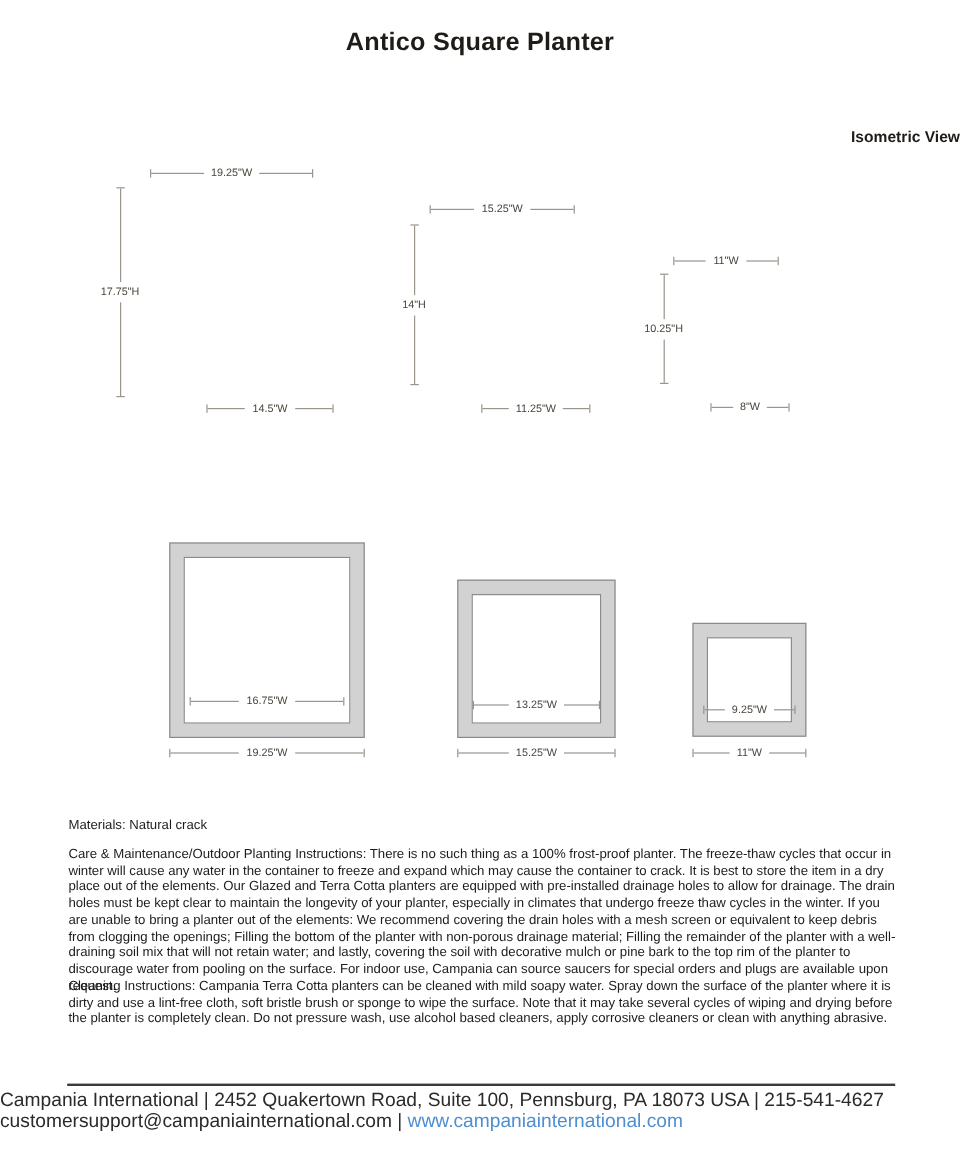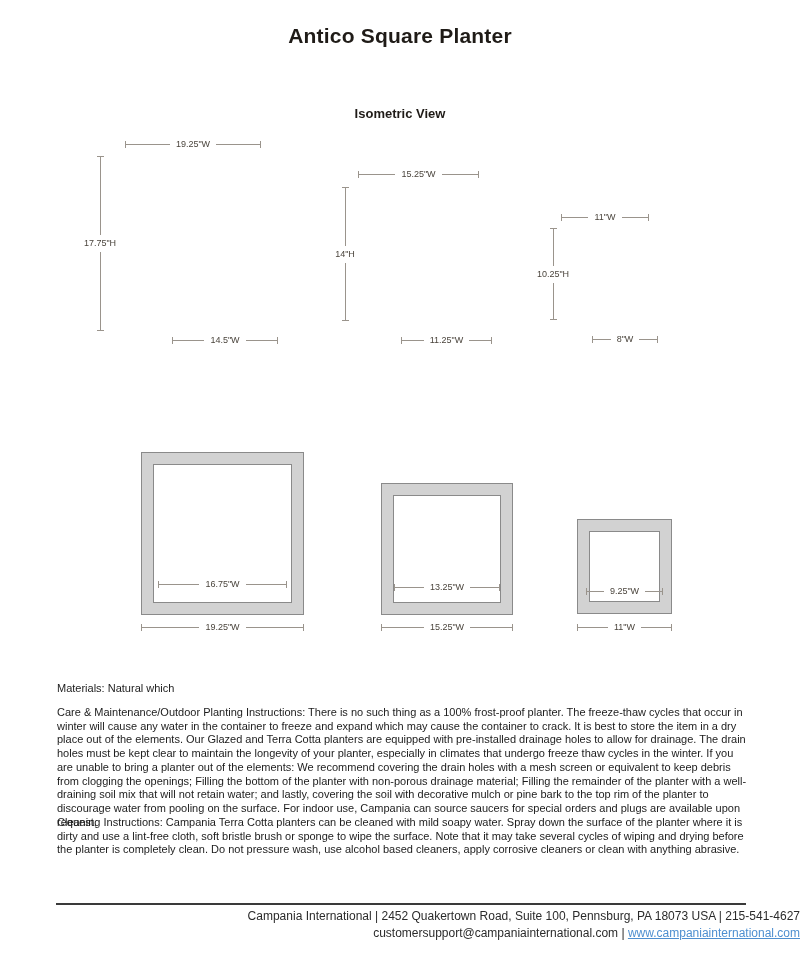--- a/index.html
+++ b/index.html
@@ -11,21 +11,21 @@
     --ink:#1c1c1c;
     --link:#4e8fd0;
   }
   *{margin:0;padding:0;box-sizing:border-box}
   html,body{background:#fff}
   body{font-family:"Liberation Sans",sans-serif;color:var(--ink)}
   .page{position:relative;width:800px;height:960px;background:#fff;overflow:hidden}
 
   .title{position:absolute;top:24px;left:0;width:800px;text-align:center;
          font-size:21px;font-weight:bold;color:#1f1b17;letter-spacing:.2px}
-  .section-heading{position:absolute;left:0;width:800px;text-align:center;
+  .section-heading{position:absolute;left:0;width:800px;text-align:right;
          font-size:13px;font-weight:bold;color:#1f1b17}
 
   
   .hdim{position:absolute;display:flex;align-items:center;height:11px}
   .hdim .tick{width:1px;height:7px;background:var(--dim)}
   .hdim .seg{flex:1;height:1px;background:var(--dim)}
   .hdim .lbl{padding:0 6px;font-size:9px;color:var(--dimtext);white-space:nowrap;line-height:1}
   .vdim{position:absolute;display:flex;flex-direction:column;align-items:center;width:12px}
   .vdim .tick{height:1px;width:7px;background:var(--dim)}
   .vdim .seg{flex:1;width:1px;background:var(--dim)}
@@ -35,22 +35,22 @@
 
   
   .sq{position:absolute;background:var(--sqfill);border:1px solid var(--sqline)}
   .sq .sq-inner{position:absolute;left:11px;top:11px;right:11px;bottom:11px;
                 background:#fff;border:1px solid var(--sqline)}
 
   .copy{position:absolute;left:57px;width:692px;font-size:11px;line-height:13.7px;color:var(--ink)}
   .copy b{font-weight:normal}
 
   .footer-rule{position:absolute;left:56px;top:903px;width:690px;height:2px;background:#3a3a3a}
-  .footer-line{position:absolute;left:0;width:800px;text-align:right;font-size:12px;color:#2b2b2b}
-  .footer-link{color:var(--link);text-decoration:underline;cursor:pointer}
+  .footer-line{position:absolute;left:0;width:800px;text-align:left;font-size:16px;color:#2b2b2b}
+  .footer-link{color:var(--link);cursor:pointer}
 </style>
 </head>
 <body>
 
 <div class="page">
 
   <svg width="0" height="0" style="position:absolute" aria-hidden="true">
     <defs>
       <g id="planter-art">
 
@@ -201,21 +201,21 @@
       <span class="tick"></span>
   </div>
   <div class="hdim" style="left:577px;top:622px;width:95px">
     <span class="tick"></span>
       <span class="seg"></span>
     <span class="lbl">11"W</span>
     <span class="seg"></span>
       <span class="tick"></span>
   </div>
 
-  <p class="copy" style="top:682px"><b>Materials:</b> <span>Natural which</span></p>
+  <p class="copy" style="top:682px"><b>Materials:</b> <span>Natural crack</span></p>
 
   <p class="copy" style="top:706px"><b>Care &amp; Maintenance/Outdoor Planting Instructions:</b> <span>There is no such thing as a 100% frost-proof planter. The freeze-thaw cycles that occur in winter will cause any water in the container to freeze and expand which may cause the container to crack. It is best to store the item in a dry place out of the elements. Our Glazed and Terra Cotta planters are equipped with pre-installed drainage holes to allow for drainage. The drain holes must be kept clear to maintain the longevity of your planter, especially in climates that undergo freeze thaw cycles in the winter. If you are unable to bring a planter out of the elements: We recommend covering the drain holes with a mesh screen or equivalent to keep debris from clogging the openings; Filling the bottom of the planter with non-porous drainage material; Filling the remainder of the planter with a well-draining soil mix that will not retain water; and lastly, covering the soil with decorative mulch or pine bark to the top rim of the planter to discourage water from pooling on the surface. For indoor use, Campania can source saucers for special orders and plugs are available upon request.</span></p>
 
   <p class="copy" style="top:816px"><b>Cleaning Instructions:</b> <span>Campania Terra Cotta planters can be cleaned with mild soapy water. Spray down the surface of the planter where it is dirty and use a lint-free cloth, soft bristle brush or sponge to wipe the surface. Note that it may take several cycles of wiping and drying before the planter is completely clean. Do not pressure wash, use alcohol based cleaners, apply corrosive cleaners or clean with anything abrasive.</span></p>
 
   <div class="footer-rule"></div>
   <div class="footer-line" style="top:909px">Campania International | 2452 Quakertown Road, Suite 100, Pennsburg, PA 18073 USA | 215-541-4627</div>
   <div class="footer-line" style="top:926px"><span>customersupport@campaniainternational.com</span><span> | </span><a class="footer-link">www.campaniainternational.com</a></div>
 
 </div>

